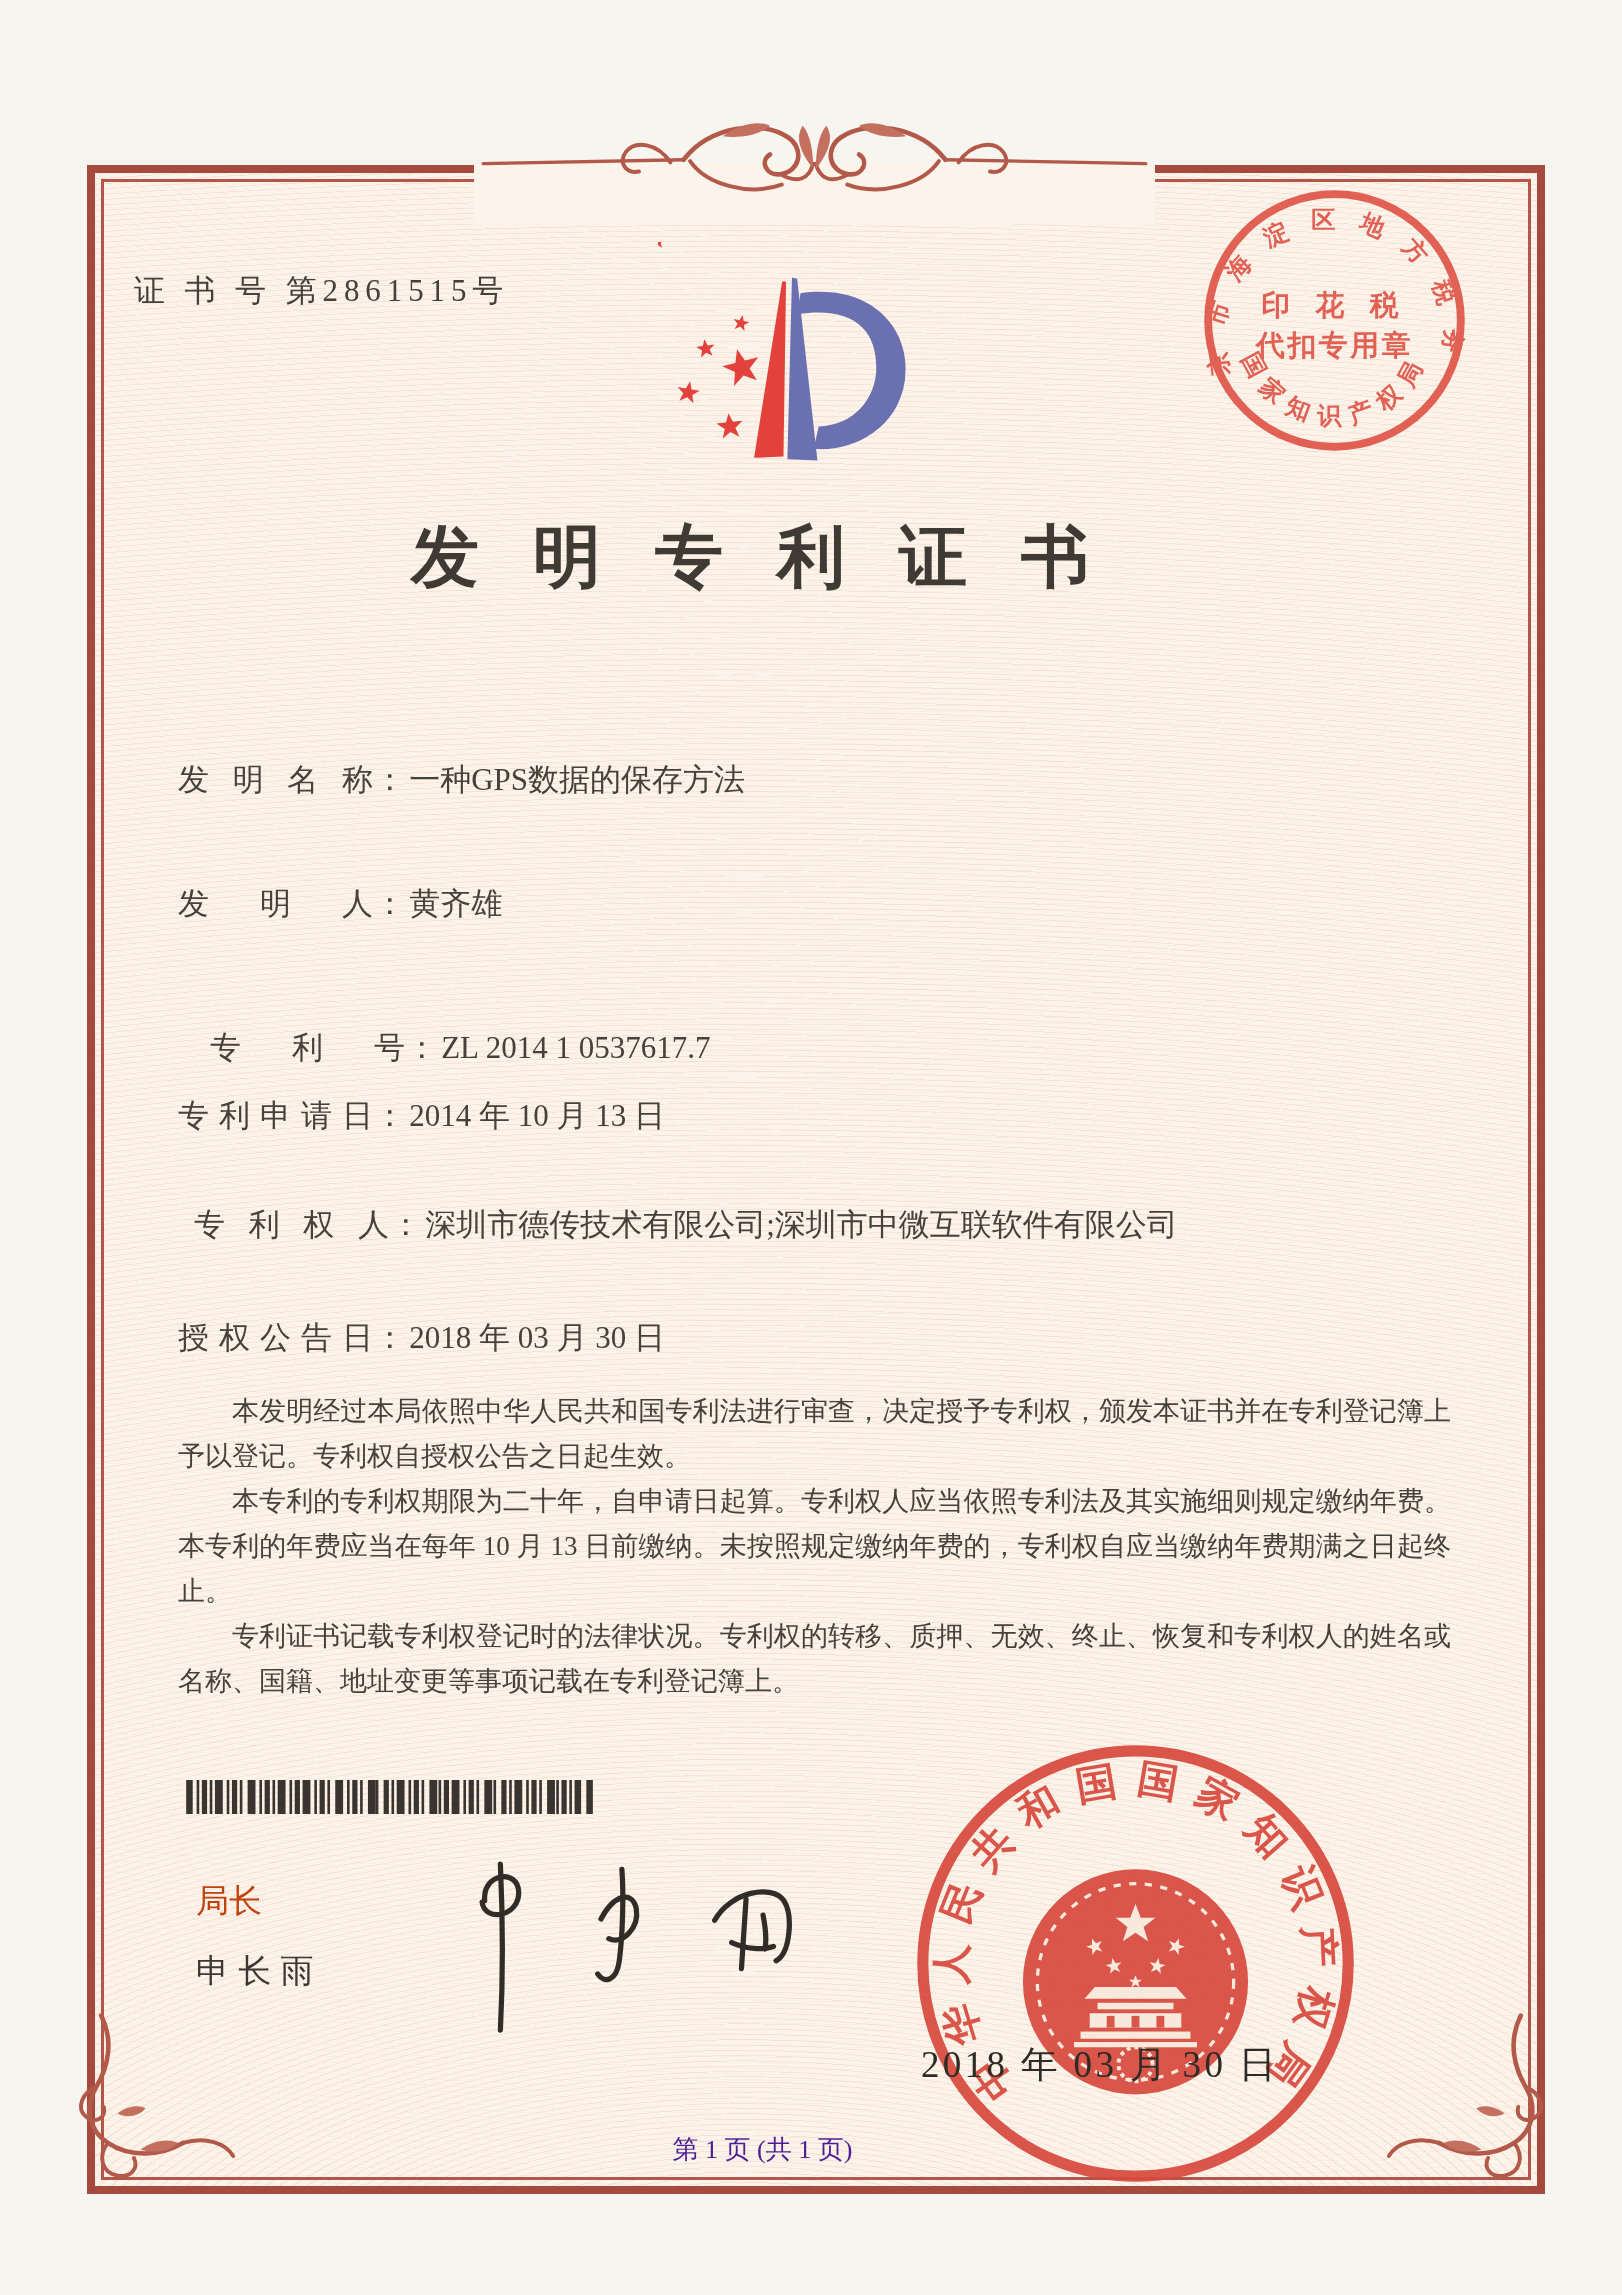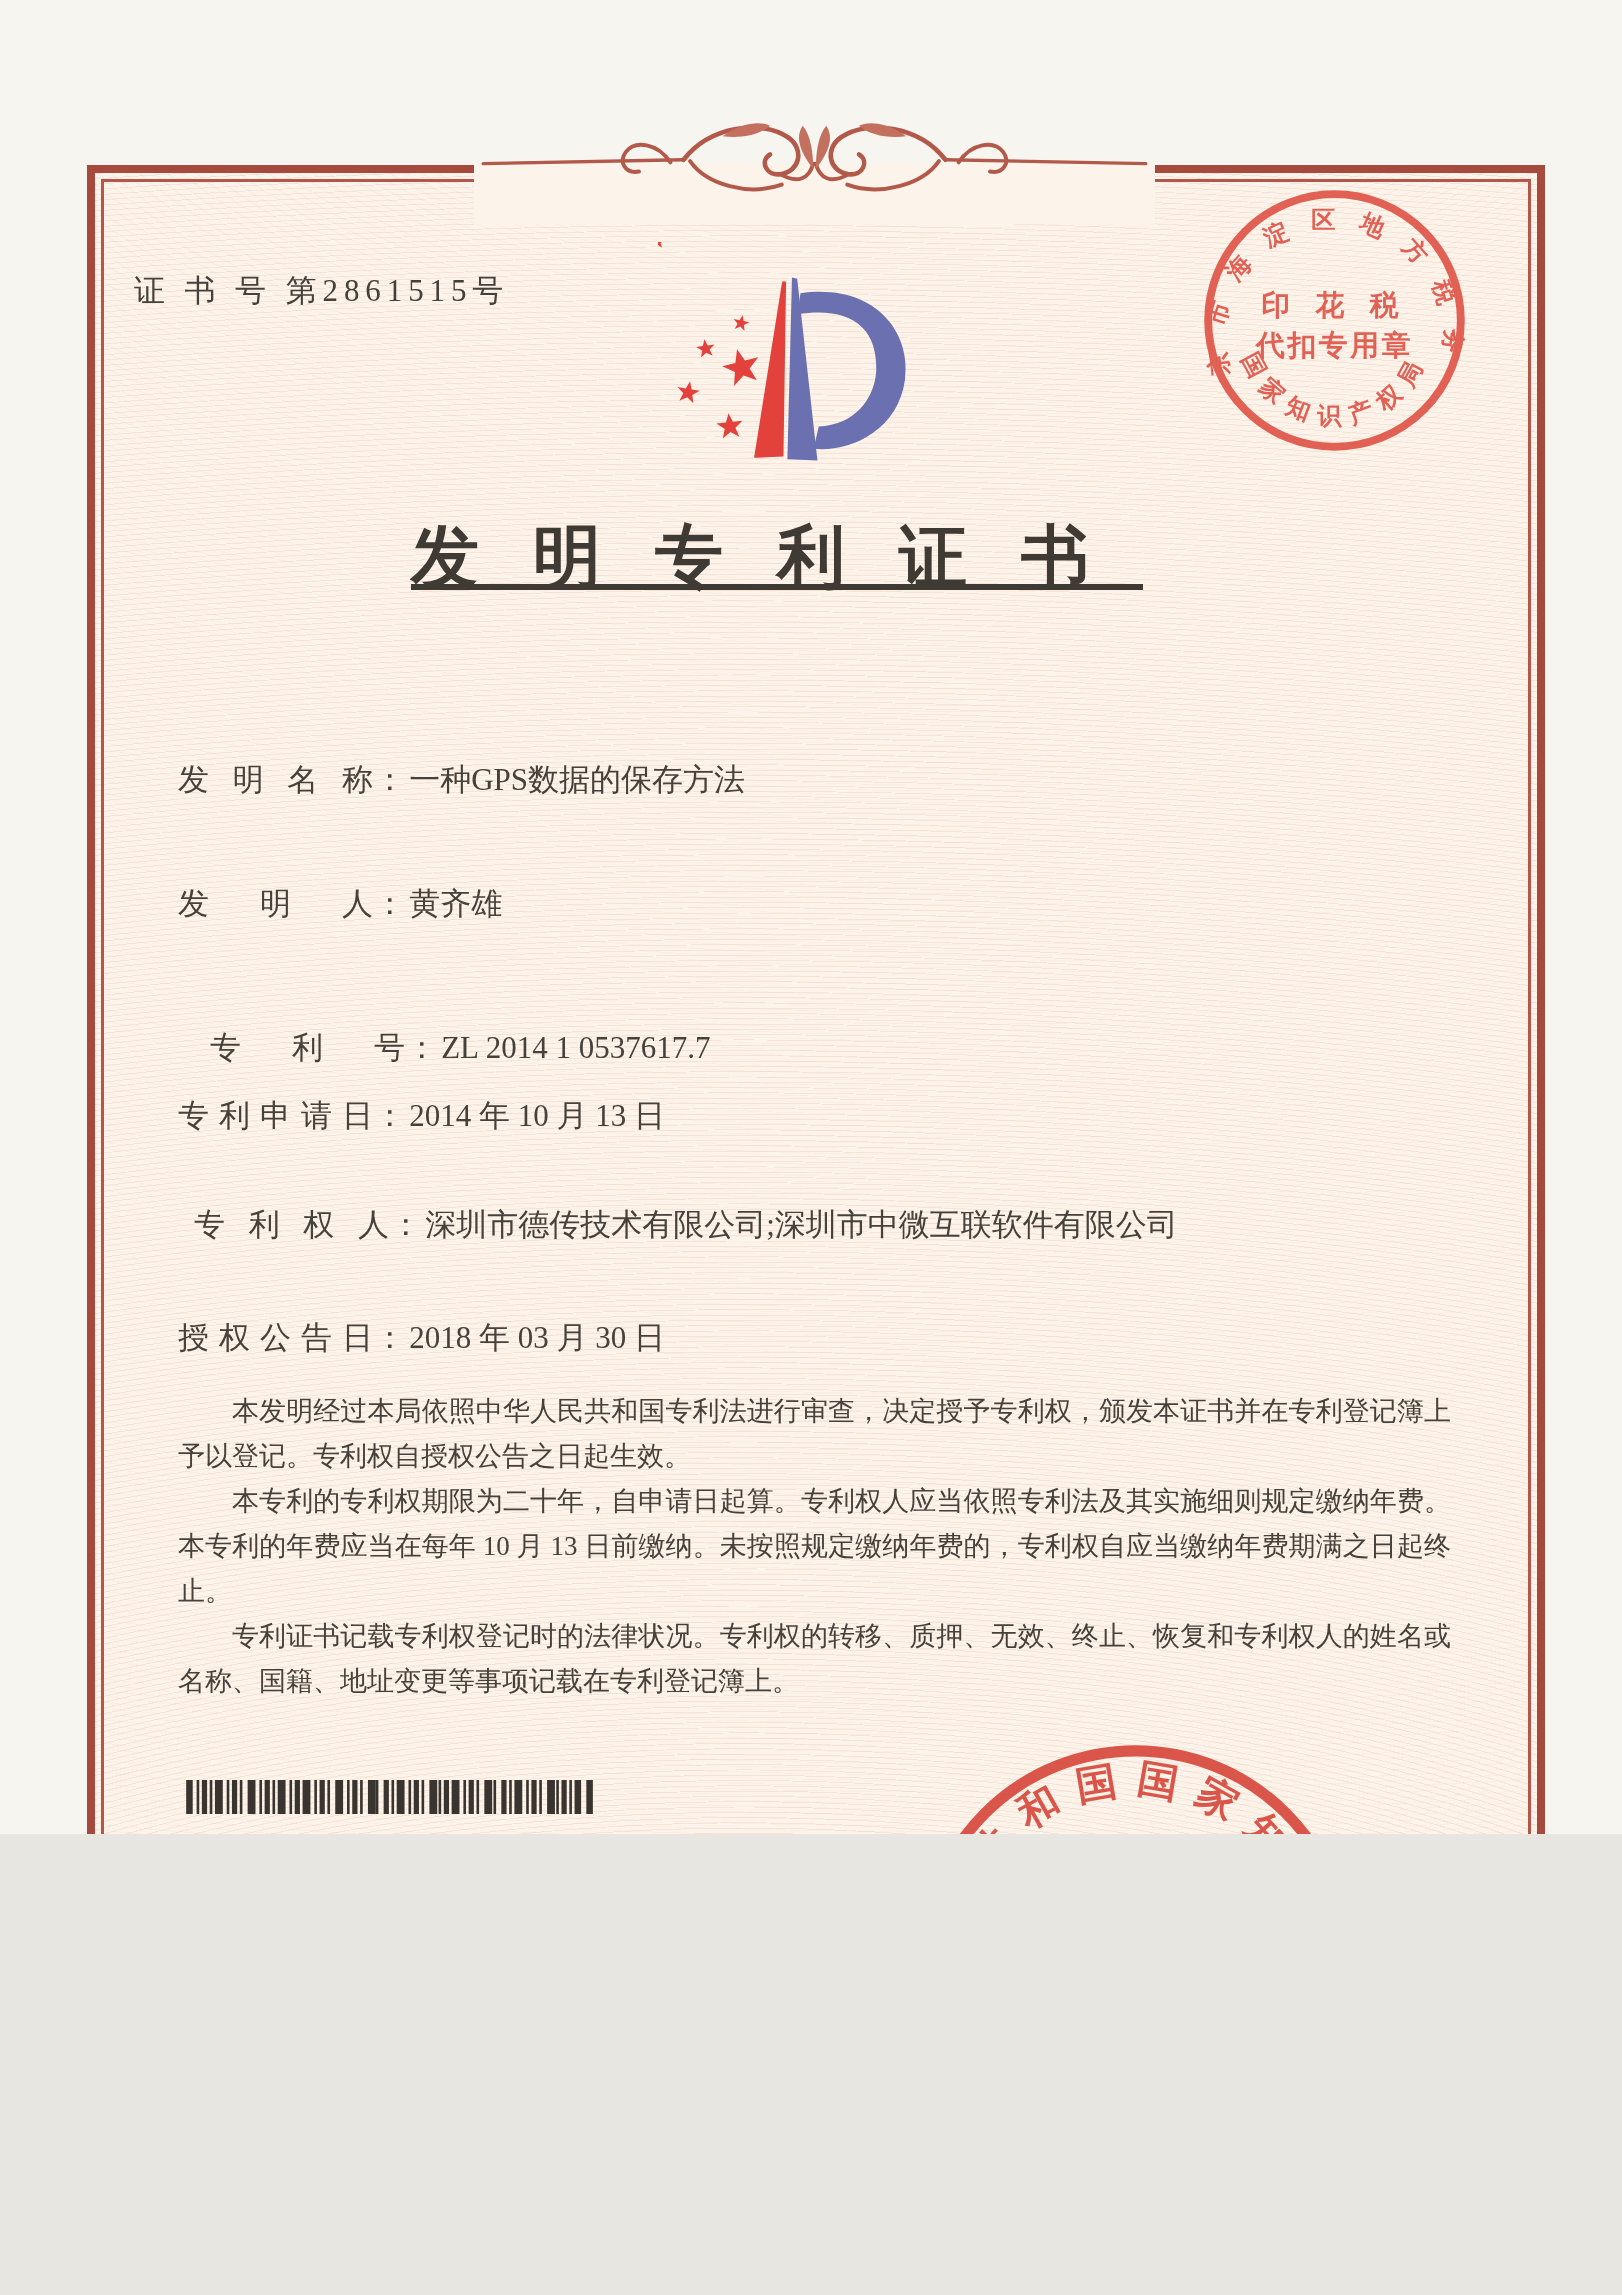--- a/index.html
+++ b/index.html
@@ -1,30 +1,30 @@
 <!DOCTYPE html>
 <html style="font-size:10.5px"><head>
 <meta charset="utf-8">
 <style>
   html,body{margin:0;padding:0;background:#e8e6e1;}
-  .page{position:relative;width:1622px;height:1834px;background:#f7f5f0;overflow:hidden;
+  .page{position:relative;width:1622px;height:2295px;background:#f7f5f0;overflow:hidden;
         font-family:"Liberation Serif","DejaVu Serif",serif;color:#3f3a35;}
   
   .frame{position:absolute;left:87px;top:165px;width:1458px;height:2029px;
          border:8.5px solid #a64a3e;box-sizing:border-box;
          background:
            repeating-radial-gradient(ellipse 1701px 818px at 45% 108%, rgba(226,140,118,0.16) 0 2px, rgba(252,244,236,0) 2px 11px),
            repeating-radial-gradient(ellipse 1570px 720px at 60% -10%, rgba(228,160,140,0.07) 0 2px, rgba(252,244,236,0) 2px 12.4px),
            #fcf4ea;}
   .frame-inner{position:absolute;left:5.9px;top:5.9px;right:5.9px;bottom:5.9px;border:3.3px solid #b5564a;}
   .ornament{position:absolute;pointer-events:none;}
   
   .cert-no{position:absolute;left:134px;top:270px;font-size:31px;letter-spacing:5.9px;color:#44403b;}
   .title{position:absolute;left:411px;top:512px;font-size:68px;font-weight:700;
-         letter-spacing:54px;color:#403a35;white-space:nowrap;text-decoration:underline;}
+         letter-spacing:54px;color:#403a35;white-space:nowrap;}
   .field{position:absolute;left:178px;font-size:31px;color:#46413b;white-space:nowrap;}
   .flabel{display:inline-block;width:195px;text-align:justify;text-align-last:justify;vertical-align:bottom;}
   .fsep{display:inline-block;margin:0 3.9px 0 1.3px;}
   .body-text{position:absolute;left:178px;top:1389px;width:1273px;font-size:27px;line-height:45px;
              text-align:justify;color:#47413b;}
   .body-text p{margin:0;text-indent:2em;}
   .signer-title{position:absolute;left:196px;top:1879px;font-size:33px;color:#c2410c;}
   .signer-name{position:absolute;left:196px;top:1949px;font-size:33px;letter-spacing:9.2px;color:#3c3732;}
   .seal-date{position:absolute;left:921px;top:2040px;font-size:37px;letter-spacing:3.3px;color:#2e2a26;z-index:5;}
   .footer{position:absolute;left:0;top:2132px;width:1525px;text-align:center;font-size:26px;color:#4c1d95;}

